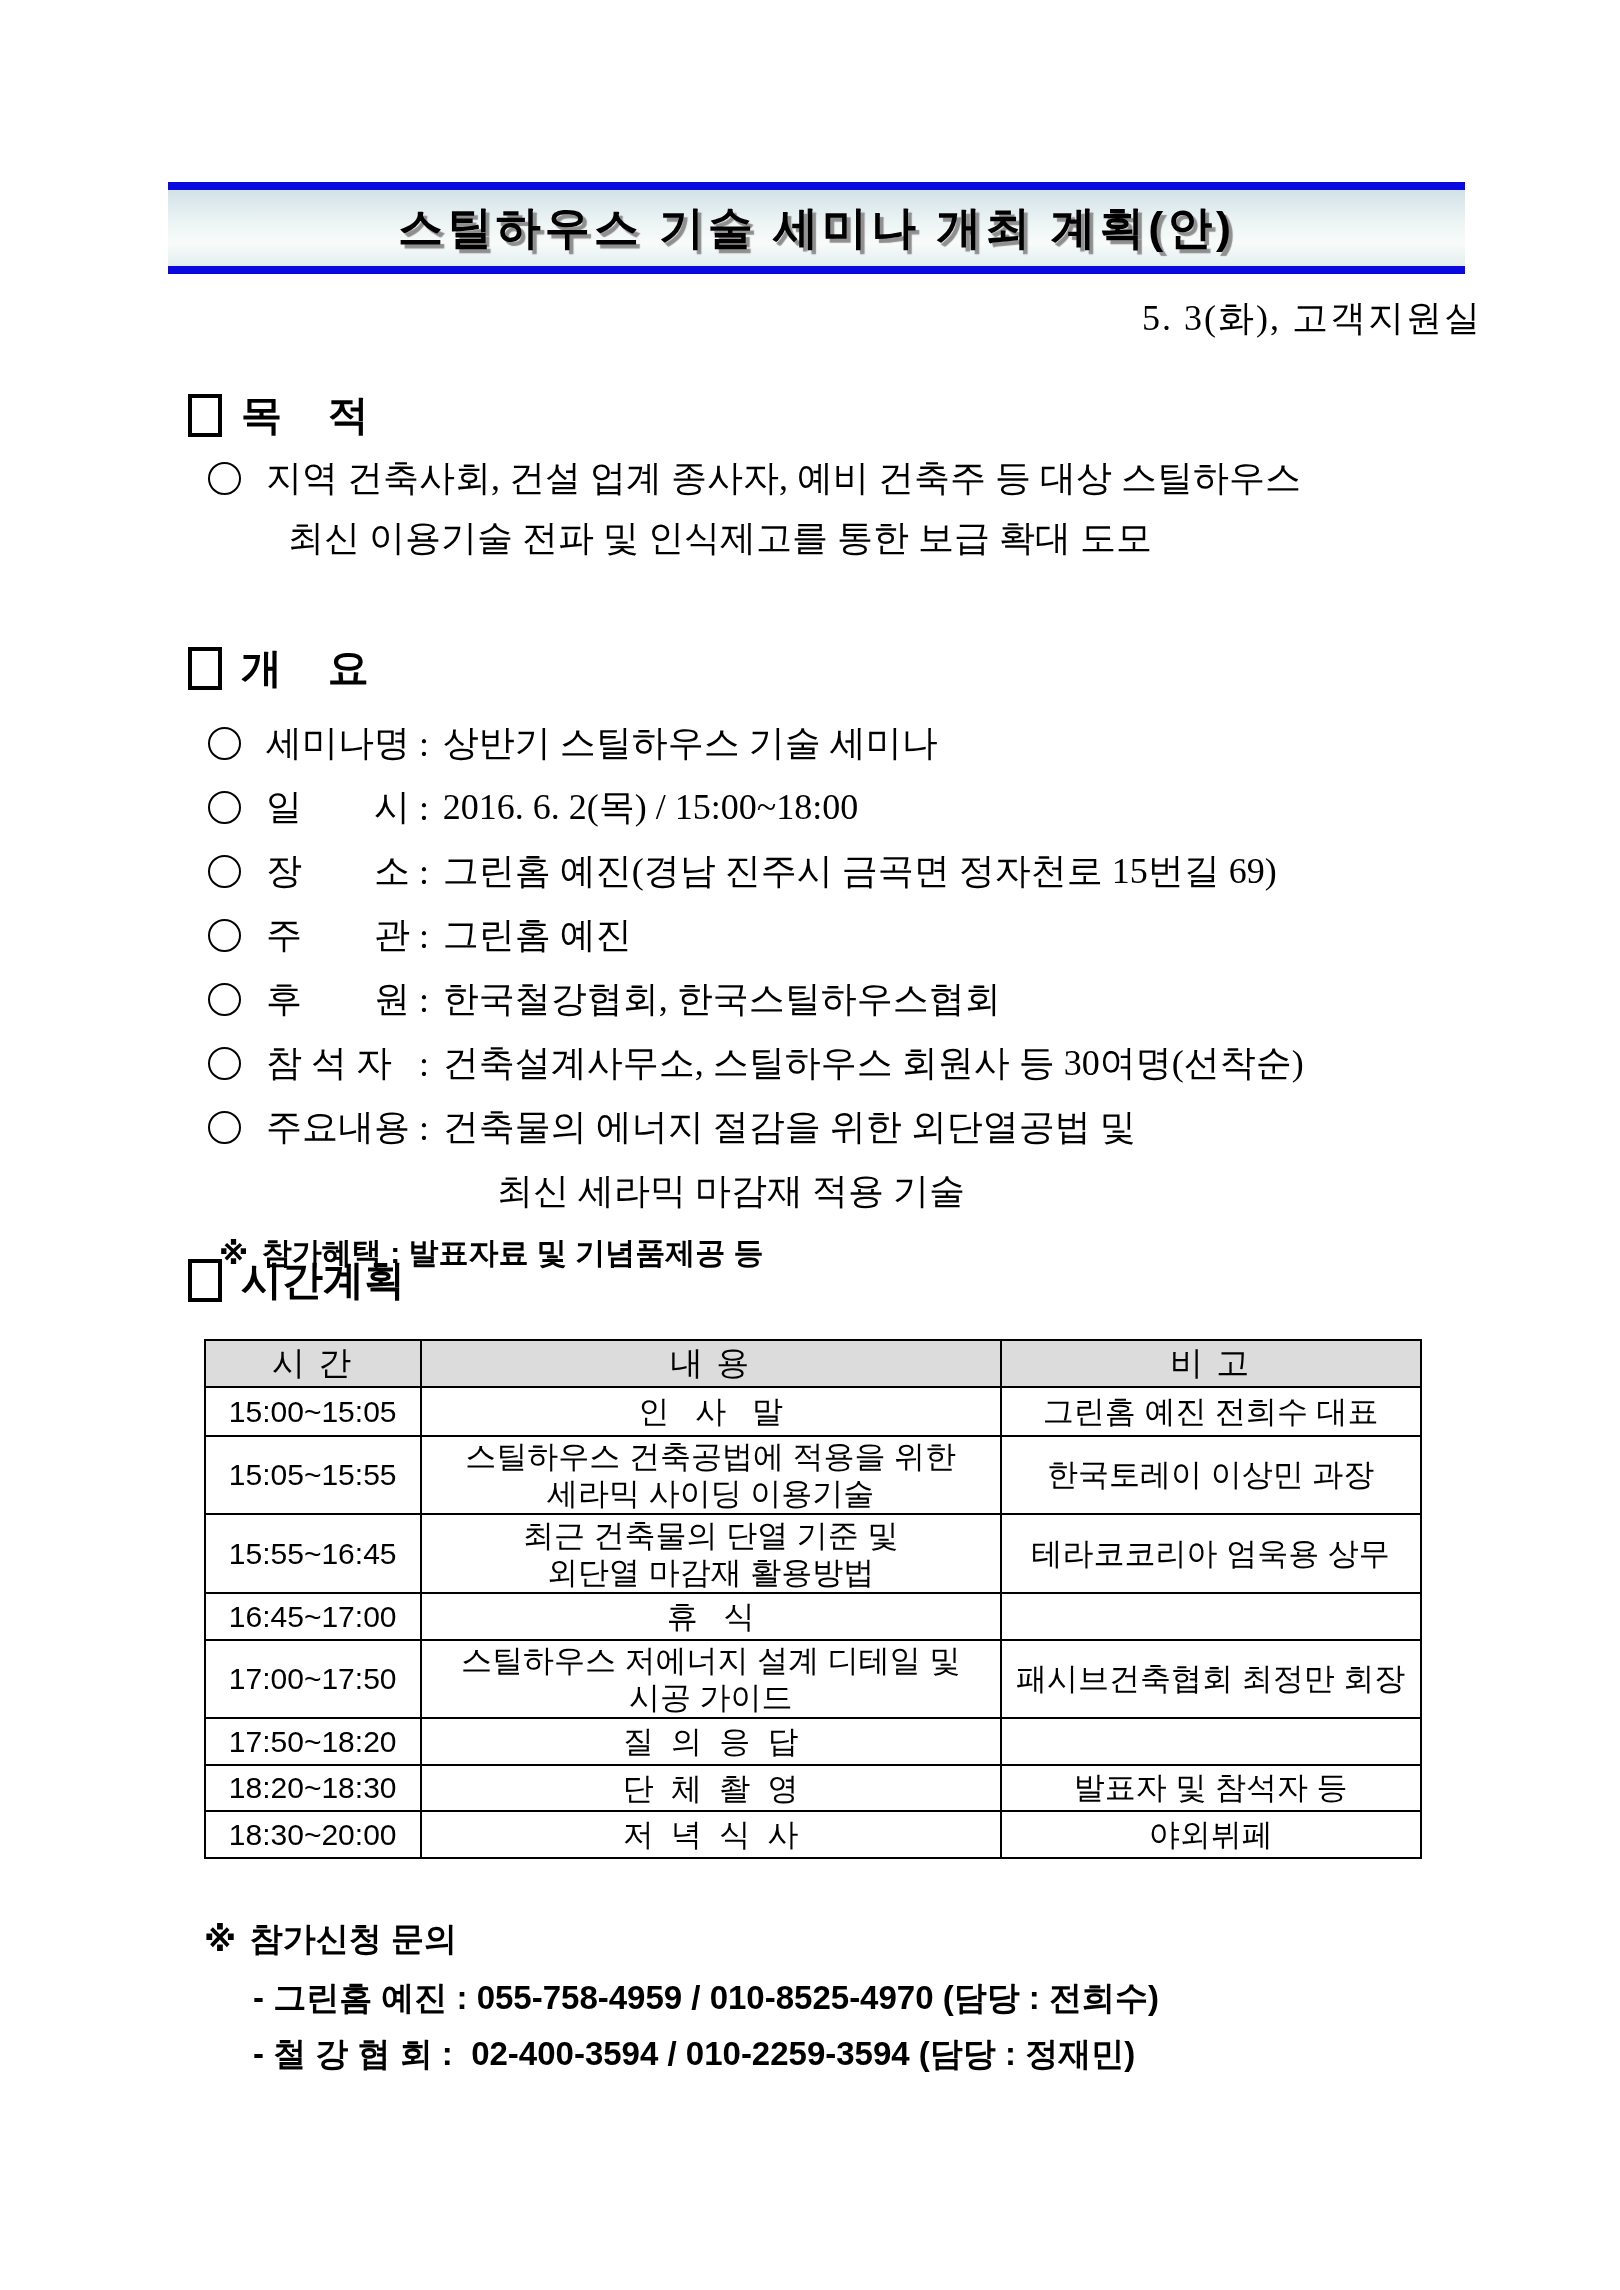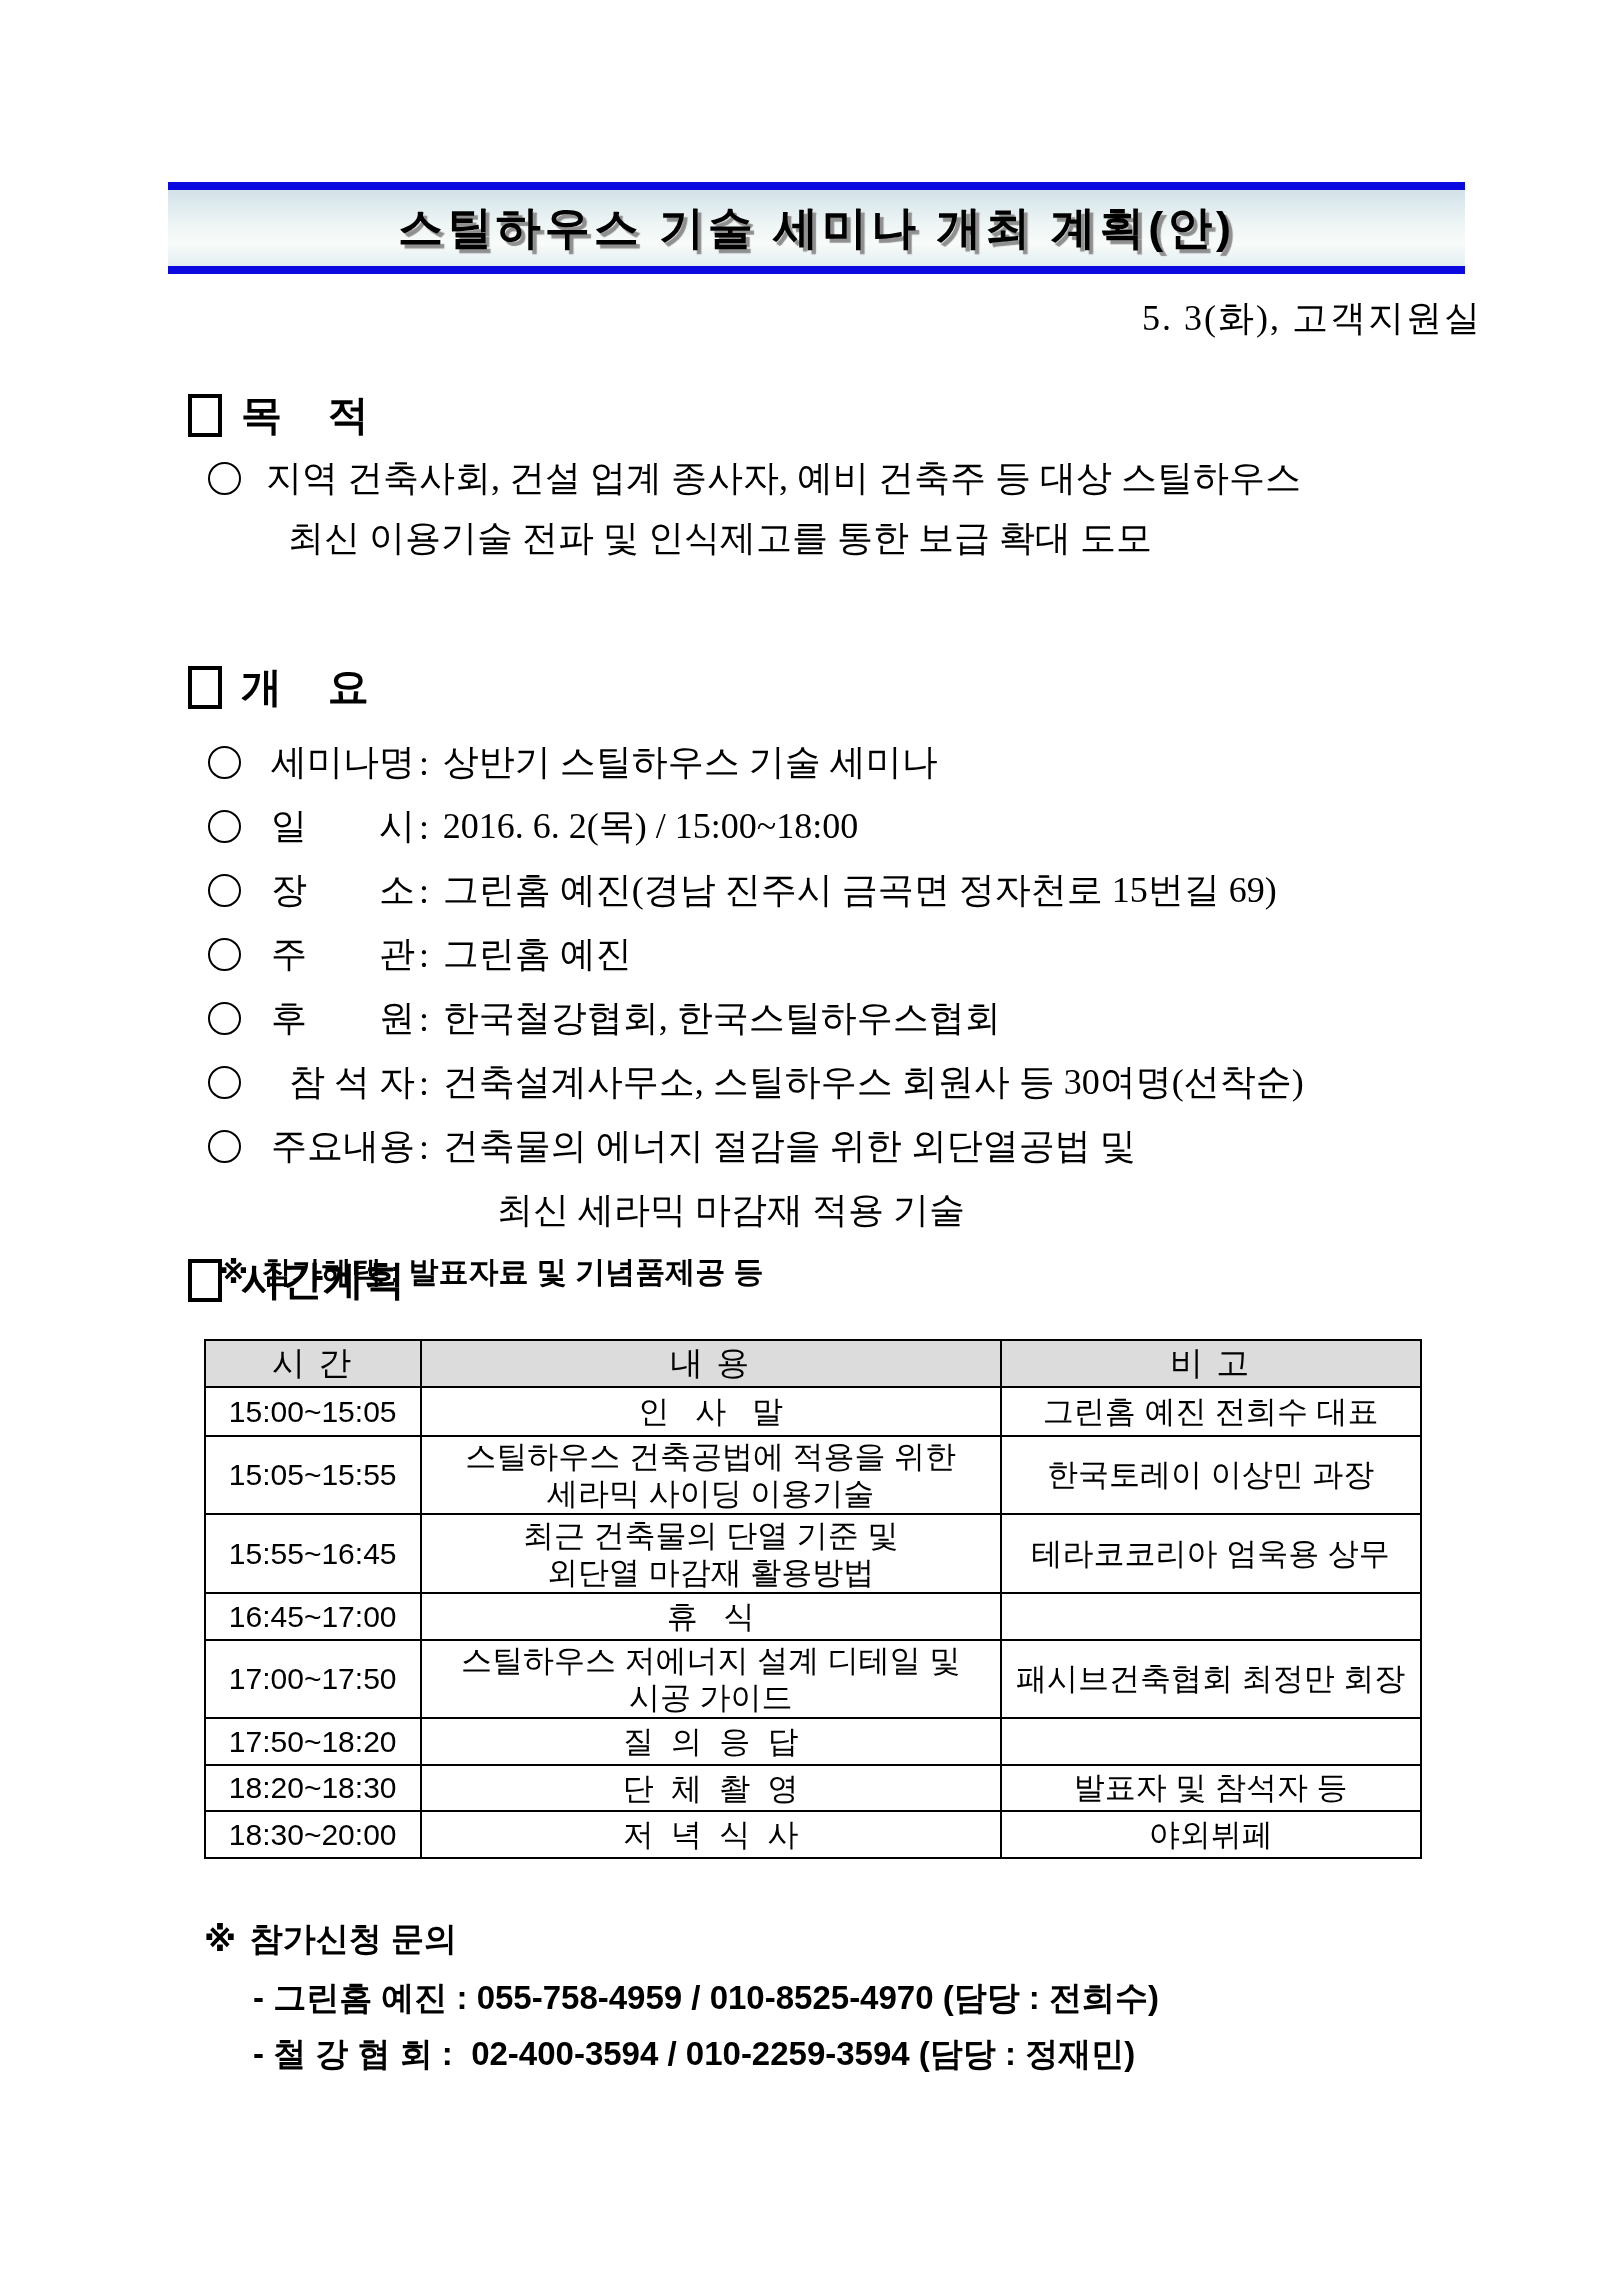--- a/index.html
+++ b/index.html
@@ -48,21 +48,21 @@
     display:inline-block;width:29px;height:29px;
     border:2.9px solid #000;border-radius:50%;
     margin-right:25.5px;flex:0 0 auto;
   }
 
   #purpose{top:392px;}
   .p-row{display:flex;align-items:center;margin-left:19.6px;margin-top:15.7px;
          font-size:36px;line-height:47px;white-space:pre;}
   .p-cont{margin-left:100px;margin-top:13.7px;font-size:36px;line-height:47px;white-space:pre;}
 
-  #overview{top:664px;text-align:right;}
+  #overview{top:645px;}
   .kv-rows{margin-top:19.6px;}
   .kv-row{display:flex;align-items:center;height:64px;margin-left:19.6px;
           font-size:36px;white-space:pre;}
   .kv-label{display:inline-block;width:149px;white-space:pre;}
   .kv-colon{display:inline-block;margin:0 13.7px 0 3.9px;}
   .kv-cont{height:64px;display:flex;align-items:center;margin-left:309px;
            font-size:36px;white-space:pre;}
   .ov-note{
     display:flex;align-items:center;margin-left:31px;margin-top:9.8px;
     font-family:"Liberation Sans","DejaVu Sans",sans-serif;

